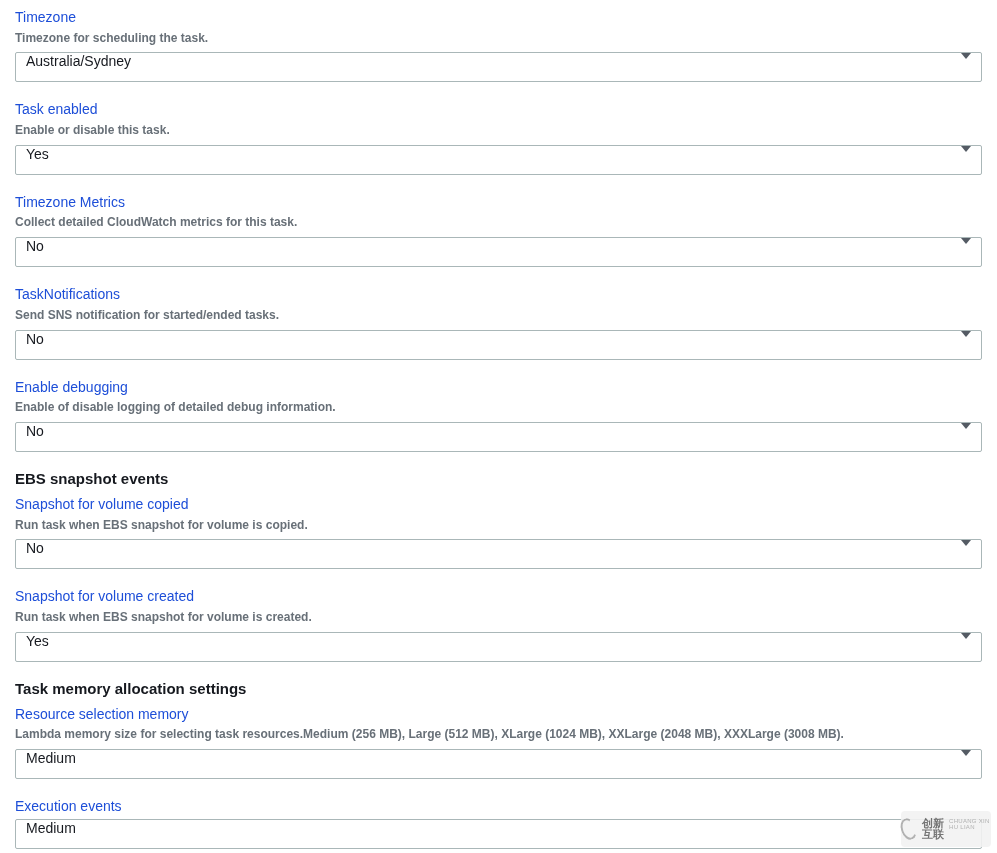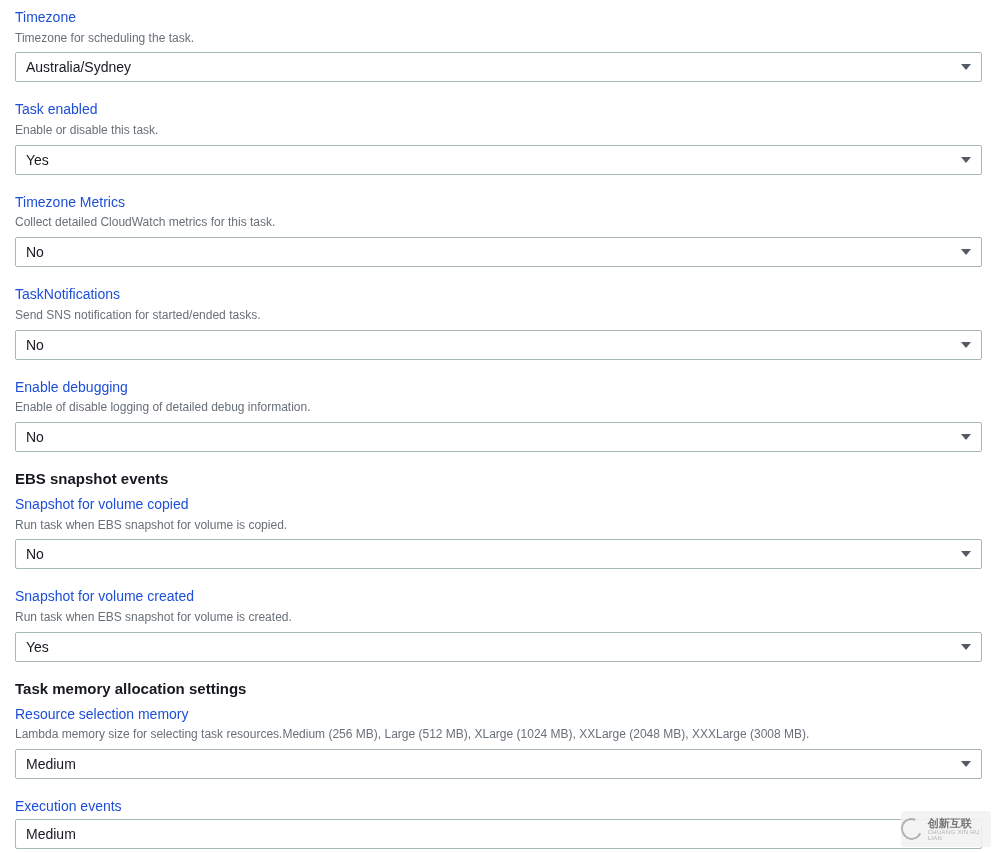--- a/index.html
+++ b/index.html
@@ -22,36 +22,37 @@
       font-size: 14px;
       color: #1d4ed8;
       margin-bottom: 2px;
       line-height: 1.4;
     }
     .field-desc {
       font-size: 12px;
       color: #687078;
       margin-bottom: 6px;
       line-height: 1.4;
+      font-weight: bold;
     }
     .section-header {
       font-size: 15px;
       font-weight: 700;
       color: #16191f;
       margin-top: 6px;
       margin-bottom: 8px;
     }
     .select {
       width: 100%;
       height: 30px;
       border: 1px solid #aab7b8;
       border-radius: 2px;
       background: #ffffff;
       display: flex;
-      align-items: center;
+      align-items: flex-start;
       justify-content: space-between;
       padding: 0 10px;
       cursor: pointer;
       color: #16191f;
       font-size: 14px;
     }
     .caret {
       width: 0;
       height: 0;
       border-left: 5px solid transparent;
@@ -77,21 +78,20 @@
     .watermark .logo-c {
       width: 22px;
       height: 22px;
       border: 2px solid #aaa;
       border-radius: 50%;
       border-right-color: transparent;
       transform: rotate(-20deg);
     }
     .watermark .txt {
       display: flex;
-      flex-direction: column;
       line-height: 1;
     }
     .watermark .txt .cn {
       font-size: 11px;
       font-weight: bold;
       color: #666;
     }
     .watermark .txt .en {
       font-size: 6px;
       color: #aaa;

